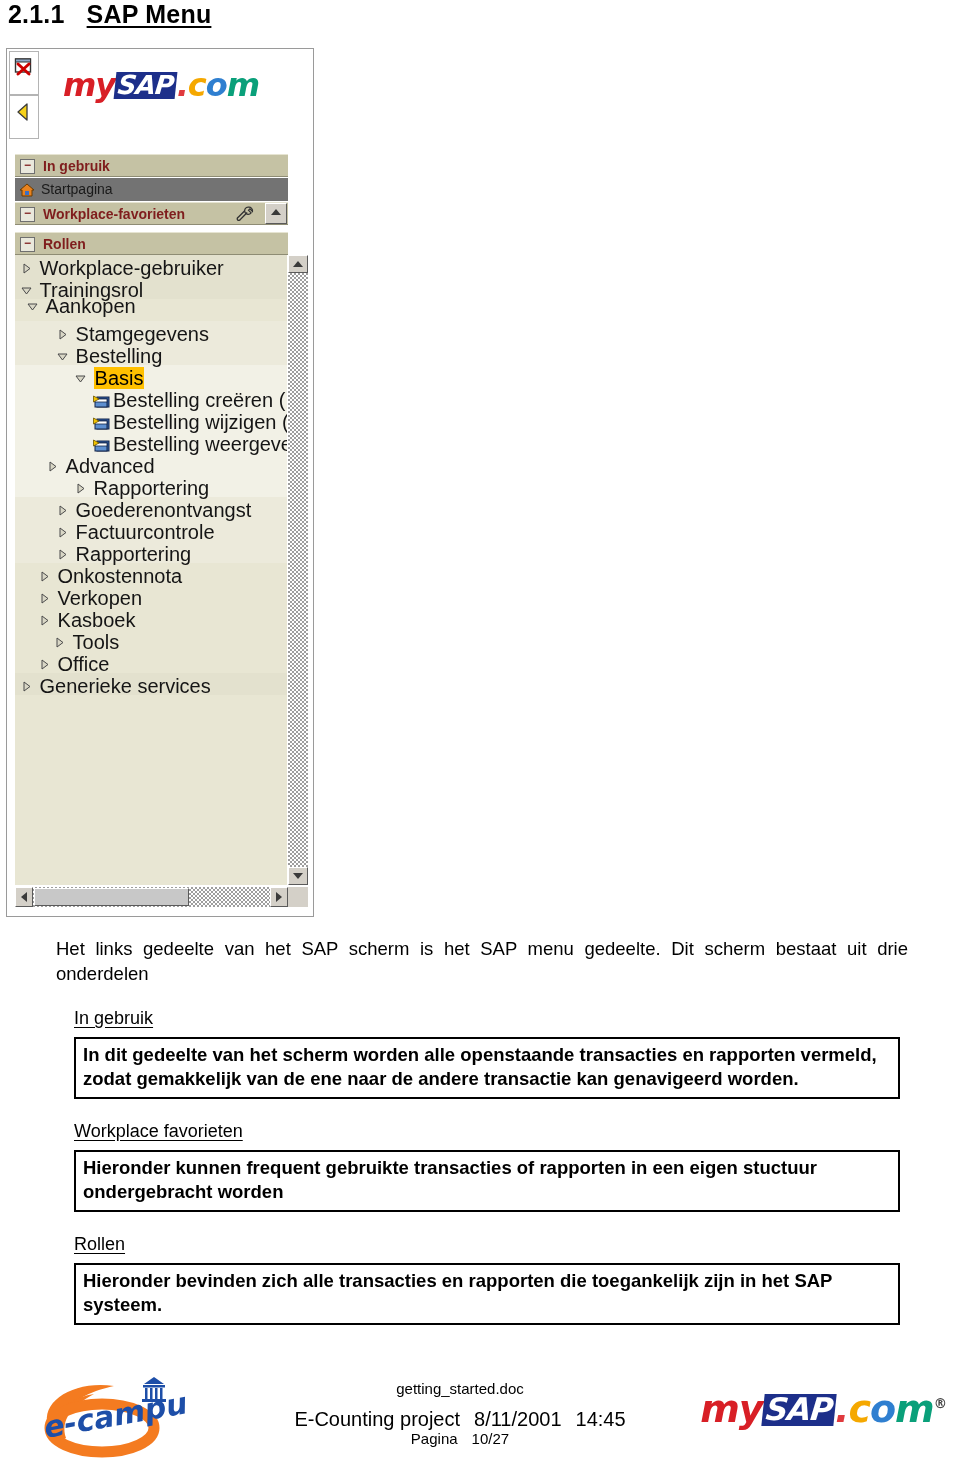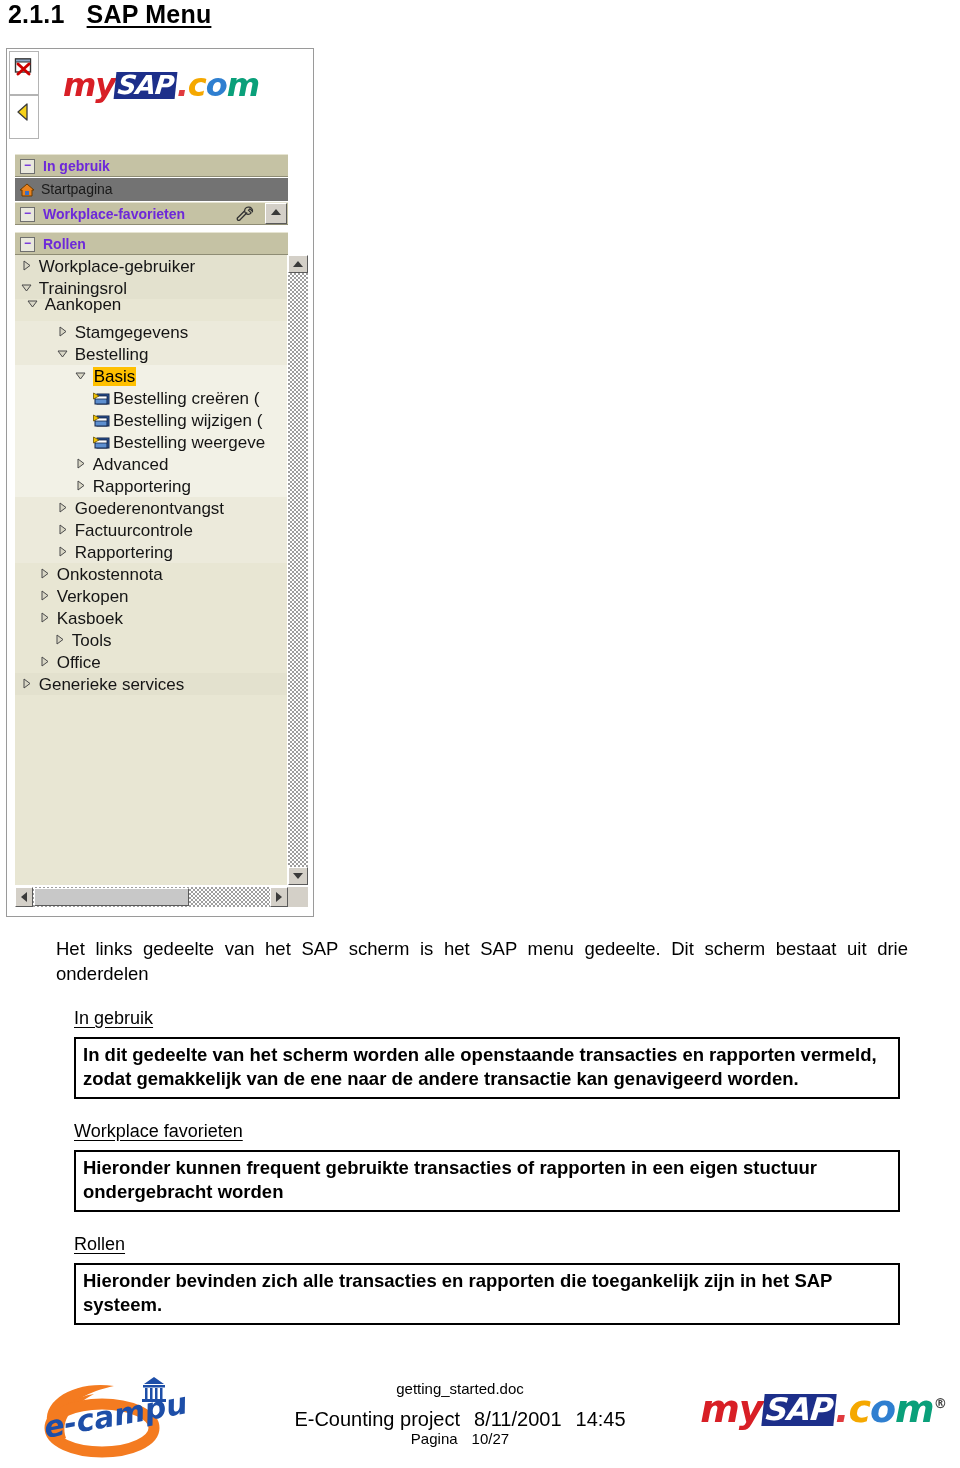--- a/index.html
+++ b/index.html
@@ -33,33 +33,33 @@
                  position:relative;top:-2px;}
   .mysap .dot{color:#e03a3e;}
   .mysap .c{color:#f5a800;}
   .mysap .o{color:#2f7fd0;}
   .mysap .m2{color:#0aa07a;}
   .mysap .reg{font-size:.35em;vertical-align:super;color:#444;font-style:normal;}
 
   
   .hdr{position:absolute;left:8px;height:23px;line-height:23px;
        background:#c5c2a4;border-top:1px solid #e6e4d2;border-bottom:1px solid #8e8c74;
-       font-size:14px;font-weight:bold;color:#6d28d9;box-sizing:border-box;}
+       font-size:14px;font-weight:bold;color:#7f1d1d;box-sizing:border-box;}
   .hdr .pm{display:inline-block;width:13px;height:13px;line-height:11px;text-align:center;
            background:#e9e8dc;border:1px solid #6f6f6f;font-size:12px;font-weight:bold;
            margin:0 8px 0 3px;vertical-align:middle;position:relative;top:-1px;font-family:"Liberation Sans",sans-serif;}
 
   .row-sel{position:absolute;left:8px;height:23px;line-height:23px;background:#737373;
            font-size:14px;color:#1a1a1a;}
   .row-sel .ico{display:inline-block;width:16px;height:14px;margin:0 6px 0 4px;vertical-align:middle;position:relative;top:-2px;}
 
   
   #tree{position:absolute;left:8px;top:206px;width:272px;height:630px;background:#e8e6d3;overflow:hidden;}
   .tband{position:absolute;left:0;width:100%;}
-  .trow{position:absolute;left:0;width:100%;height:22px;line-height:22px;font-size:17px;color:#151515;white-space:nowrap;}
+  .trow{position:absolute;left:0;width:100%;height:22px;line-height:22px;font-size:20px;color:#151515;white-space:nowrap;}
   .trow .arrow{display:inline-block;width:13px;vertical-align:middle;position:relative;top:-1px;}
   .trow .lbl{vertical-align:middle;}
   .trow .hl{background:#ffc000;color:#000;padding:0 1px;}
   .trow .txico{display:inline-block;width:17px;height:14px;vertical-align:middle;position:relative;top:-2px;margin-right:3px;}
 
   
   #vsb{position:absolute;left:281px;top:206px;width:20px;height:630px;
        background-image:
         linear-gradient(45deg,#ffffff 25%,transparent 25%,transparent 75%,#ffffff 75%),
         linear-gradient(45deg,#ffffff 25%,transparent 25%,transparent 75%,#ffffff 75%);
@@ -203,21 +203,21 @@
             <rect x="2" y="4" width="12" height="8" fill="#5d8fd0" stroke="#14264a" stroke-width="1"></rect>
             <rect x="2" y="4" width="12" height="3" fill="#ffffff" stroke="#14264a" stroke-width="0.8"></rect>
             <path d="M0.5 1 L6 4 L0.5 7 Z" fill="#f2c300" stroke="#6b5400" stroke-width="0.8"></path>
           </svg></span><span class="lbl">Bestelling wijzigen (</span></div>
       <div class="trow" style="top: 176px; padding-left: 78px;"><span class="txico"><svg width="17" height="14" viewBox="0 0 17 14">
             <rect x="4" y="2" width="12" height="10" fill="#2f5fa8" stroke="#14264a" stroke-width="1"></rect>
             <rect x="2" y="4" width="12" height="8" fill="#5d8fd0" stroke="#14264a" stroke-width="1"></rect>
             <rect x="2" y="4" width="12" height="3" fill="#ffffff" stroke="#14264a" stroke-width="0.8"></rect>
             <path d="M0.5 1 L6 4 L0.5 7 Z" fill="#f2c300" stroke="#6b5400" stroke-width="0.8"></path>
           </svg></span><span class="lbl">Bestelling weergeve</span></div>
-      <div class="trow" style="top: 198px; padding-left: 60px;"><span class="arrow"><svg width="11" height="11" viewBox="0 0 11 11">
+      <div class="trow" style="top: 198px; padding-left: 32px;"><span class="arrow"><svg width="11" height="11" viewBox="0 0 11 11">
             <path d="M3 1 L9 5.5 L3 10 Z" fill="#d9d7c6" stroke="#4a4a4a" stroke-width="1"></path>
           </svg></span> <span class="lbl">Advanced</span></div>
       <div class="trow" style="top: 220px; padding-left: 60px;"><span class="arrow"><svg width="11" height="11" viewBox="0 0 11 11">
             <path d="M3 1 L9 5.5 L3 10 Z" fill="#d9d7c6" stroke="#4a4a4a" stroke-width="1"></path>
           </svg></span> <span class="lbl">Rapportering</span></div>
       <div class="trow" style="top: 242px; padding-left: 42px;"><span class="arrow"><svg width="11" height="11" viewBox="0 0 11 11">
             <path d="M3 1 L9 5.5 L3 10 Z" fill="#d9d7c6" stroke="#4a4a4a" stroke-width="1"></path>
           </svg></span> <span class="lbl">Goederenontvangst</span></div>
       <div class="trow" style="top: 264px; padding-left: 42px;"><span class="arrow"><svg width="11" height="11" viewBox="0 0 11 11">
             <path d="M3 1 L9 5.5 L3 10 Z" fill="#d9d7c6" stroke="#4a4a4a" stroke-width="1"></path>

